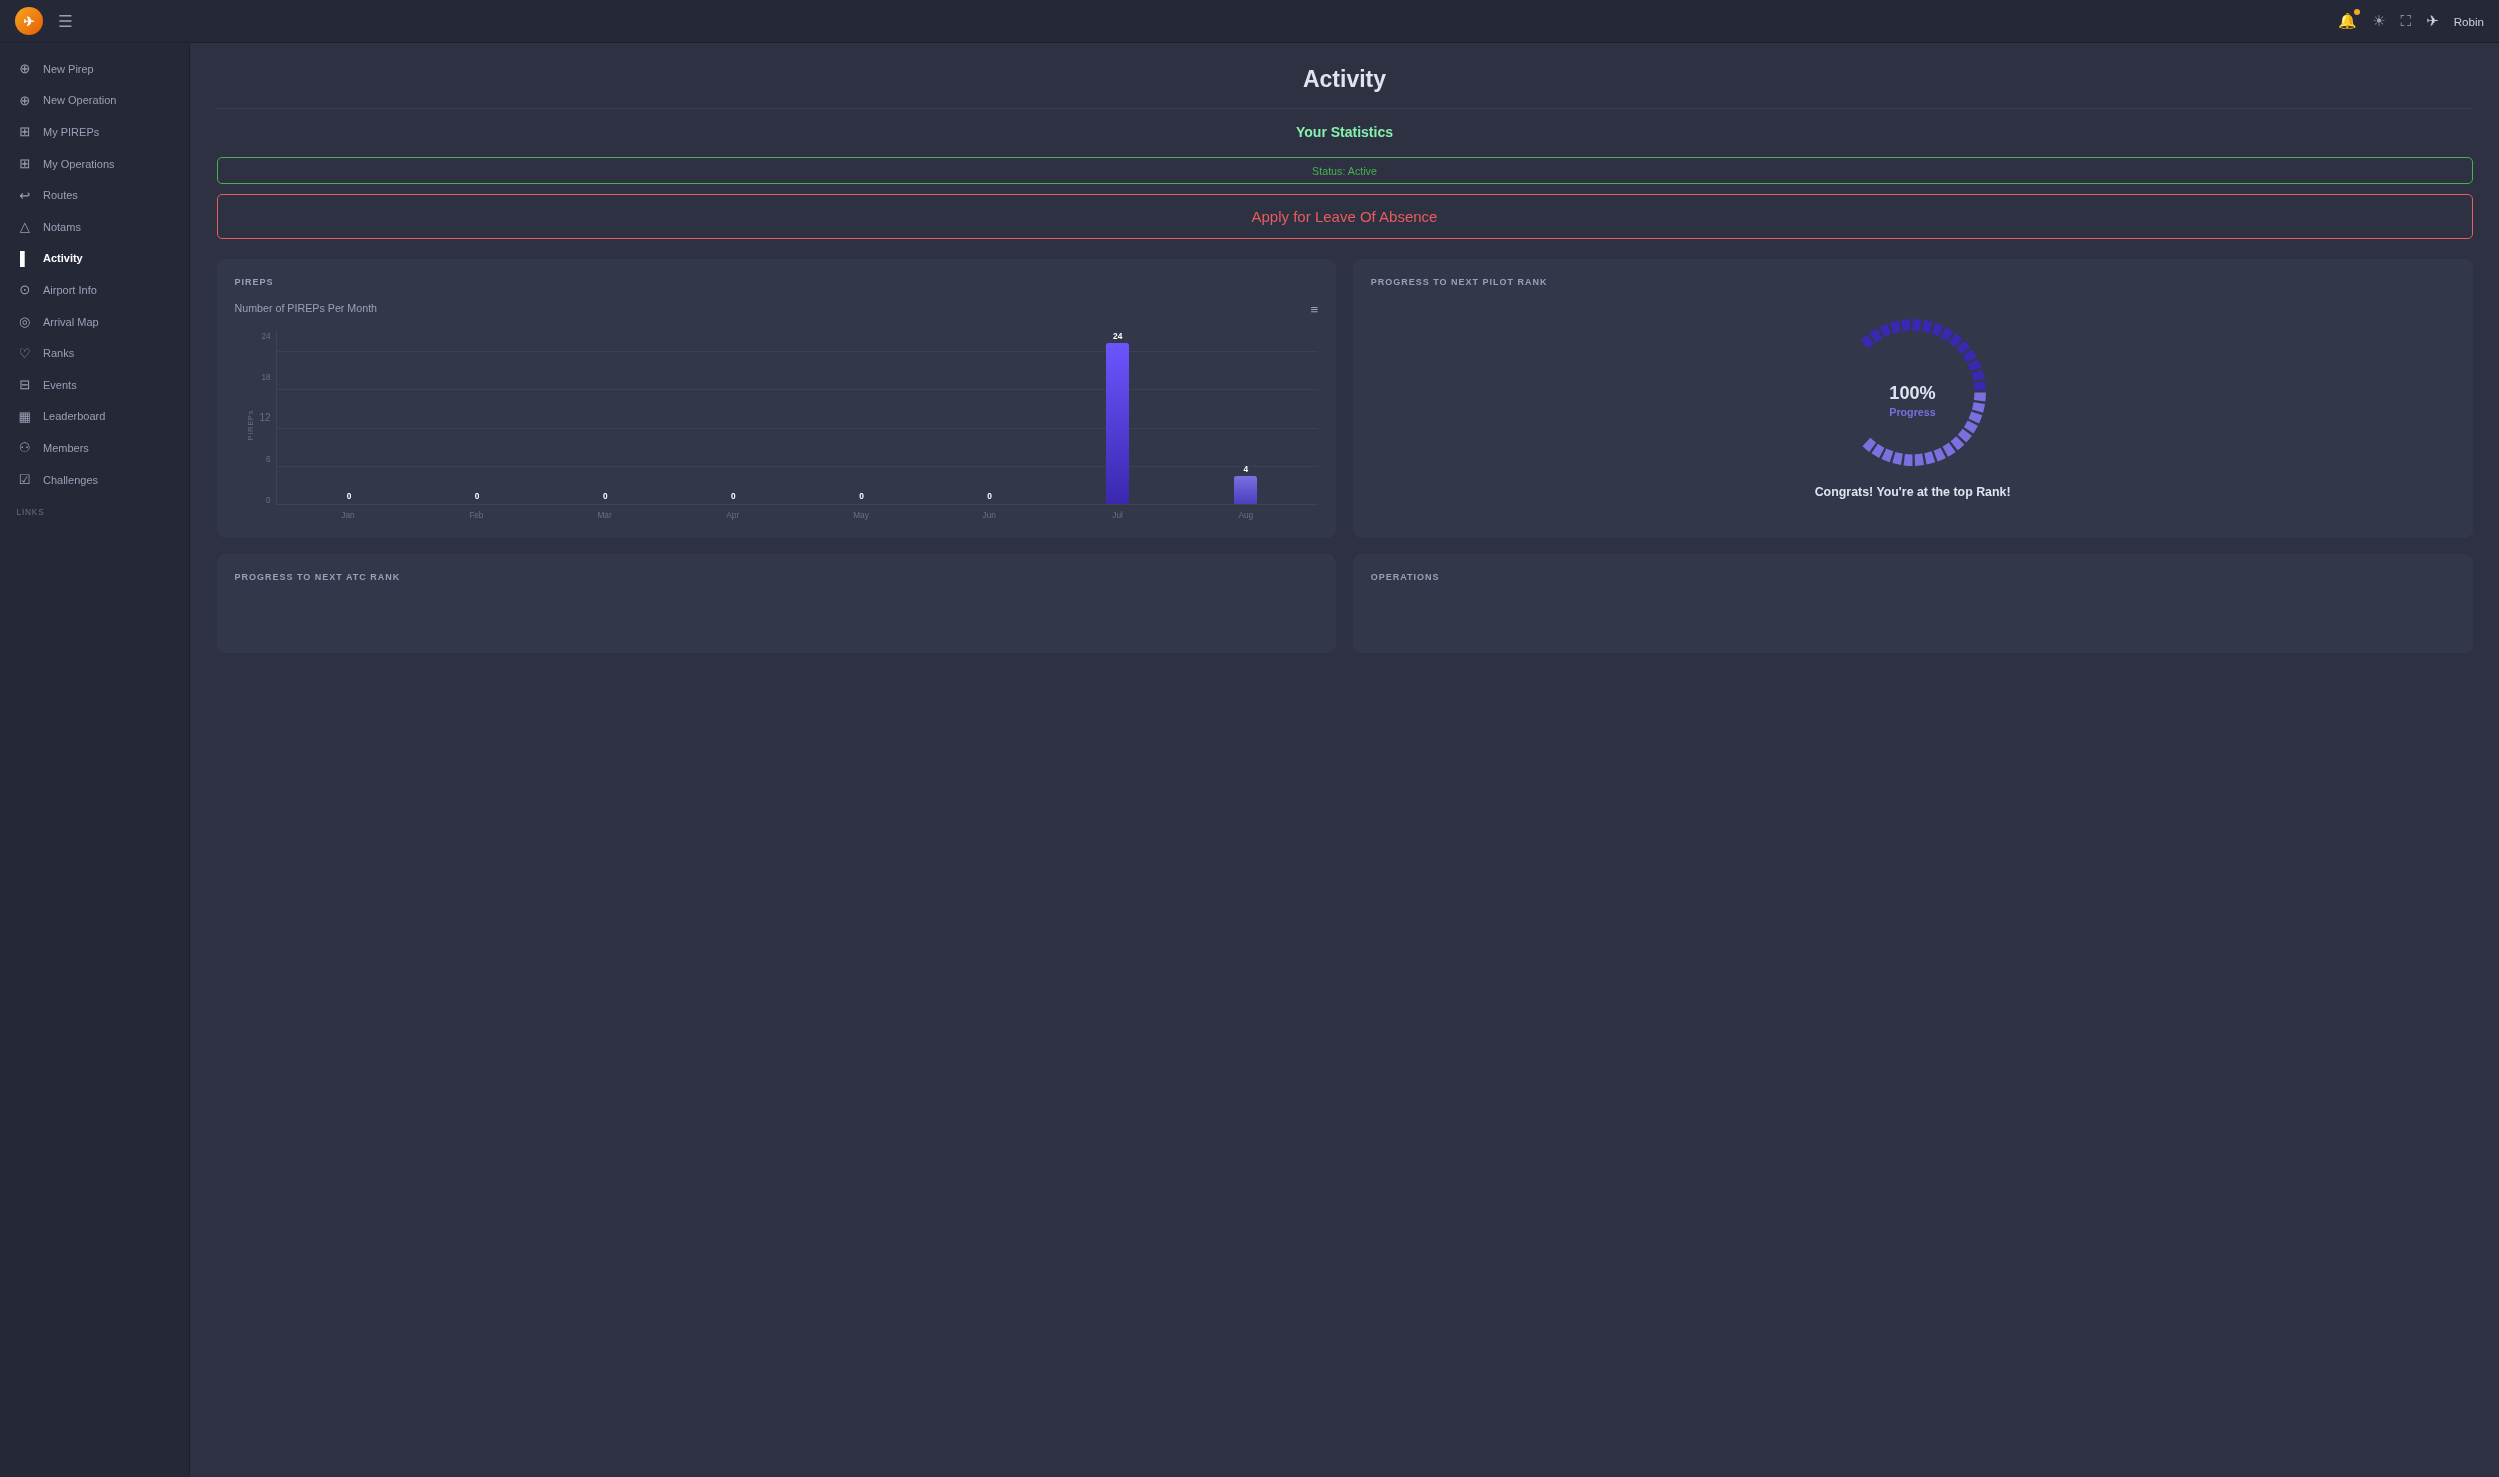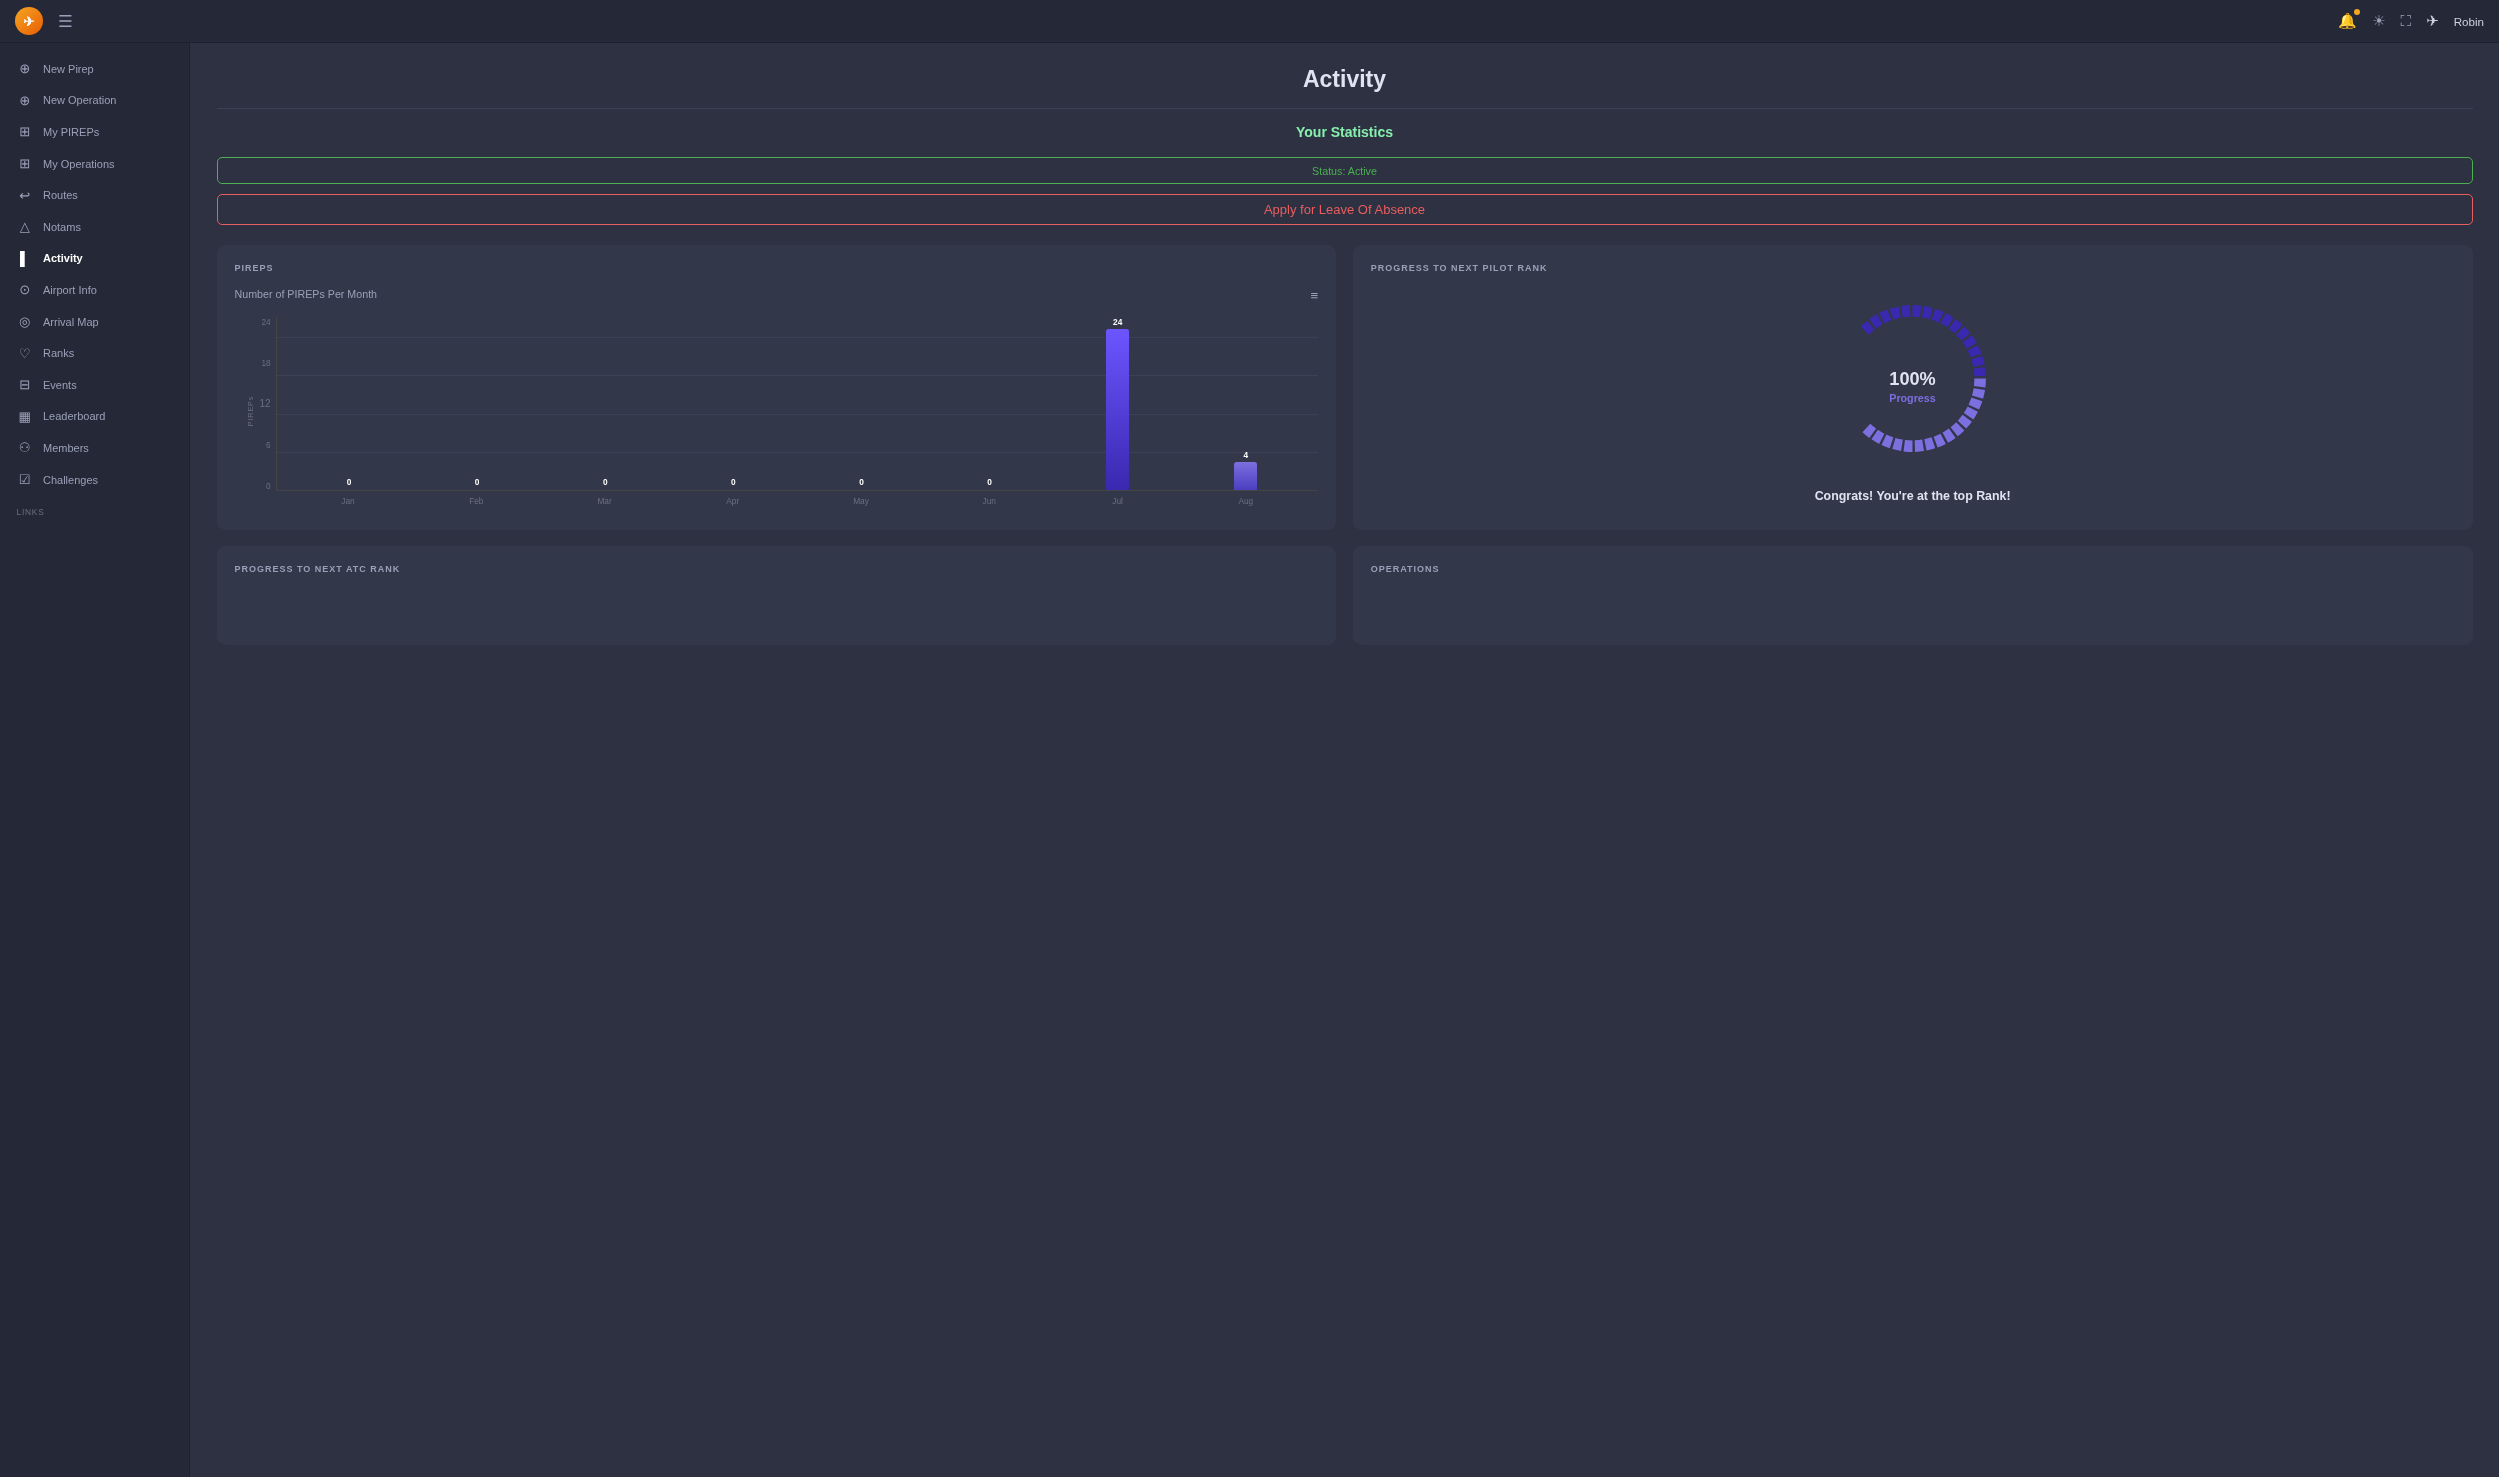--- a/index.html
+++ b/index.html
@@ -111,23 +111,23 @@
       padding: 6.6px 18px;
       border-radius: 5px;
       font-size: 10.7px;
       cursor: pointer;
       font-weight: 500;
     }
     .btn-leave {
       border: 1.7px solid #e85d5d;
       background: transparent;
       color: #e85d5d;
-      padding: 7px 18px;
+      padding: 13px 18px;
       border-radius: 5px;
-      font-size: 13px;
+      font-size: 15px;
       cursor: pointer;
       font-weight: 500;
     }
 
     
     .cards-row {
       display: grid;
       grid-template-columns: 1fr 1fr;
       gap: 16.5px;
       margin-bottom: 16.5px;
@@ -201,21 +201,20 @@
       color: #6b7080;
     }
 
     
     .progress-ring-wrap {
       display: flex;
       flex-direction: column;
       align-items: center;
       justify-content: center;
       padding: 8.3px 0;
-      gap: 18px;
     }
     .ring-svg { width: 165px; height: 165px; }
     .ring-center-text {
       font-size: 22px;
       font-weight: 700;
       fill: #e0e3f0;
     }
     .ring-sub-text {
       font-size: 13px;
       fill: #7c6fe0;

